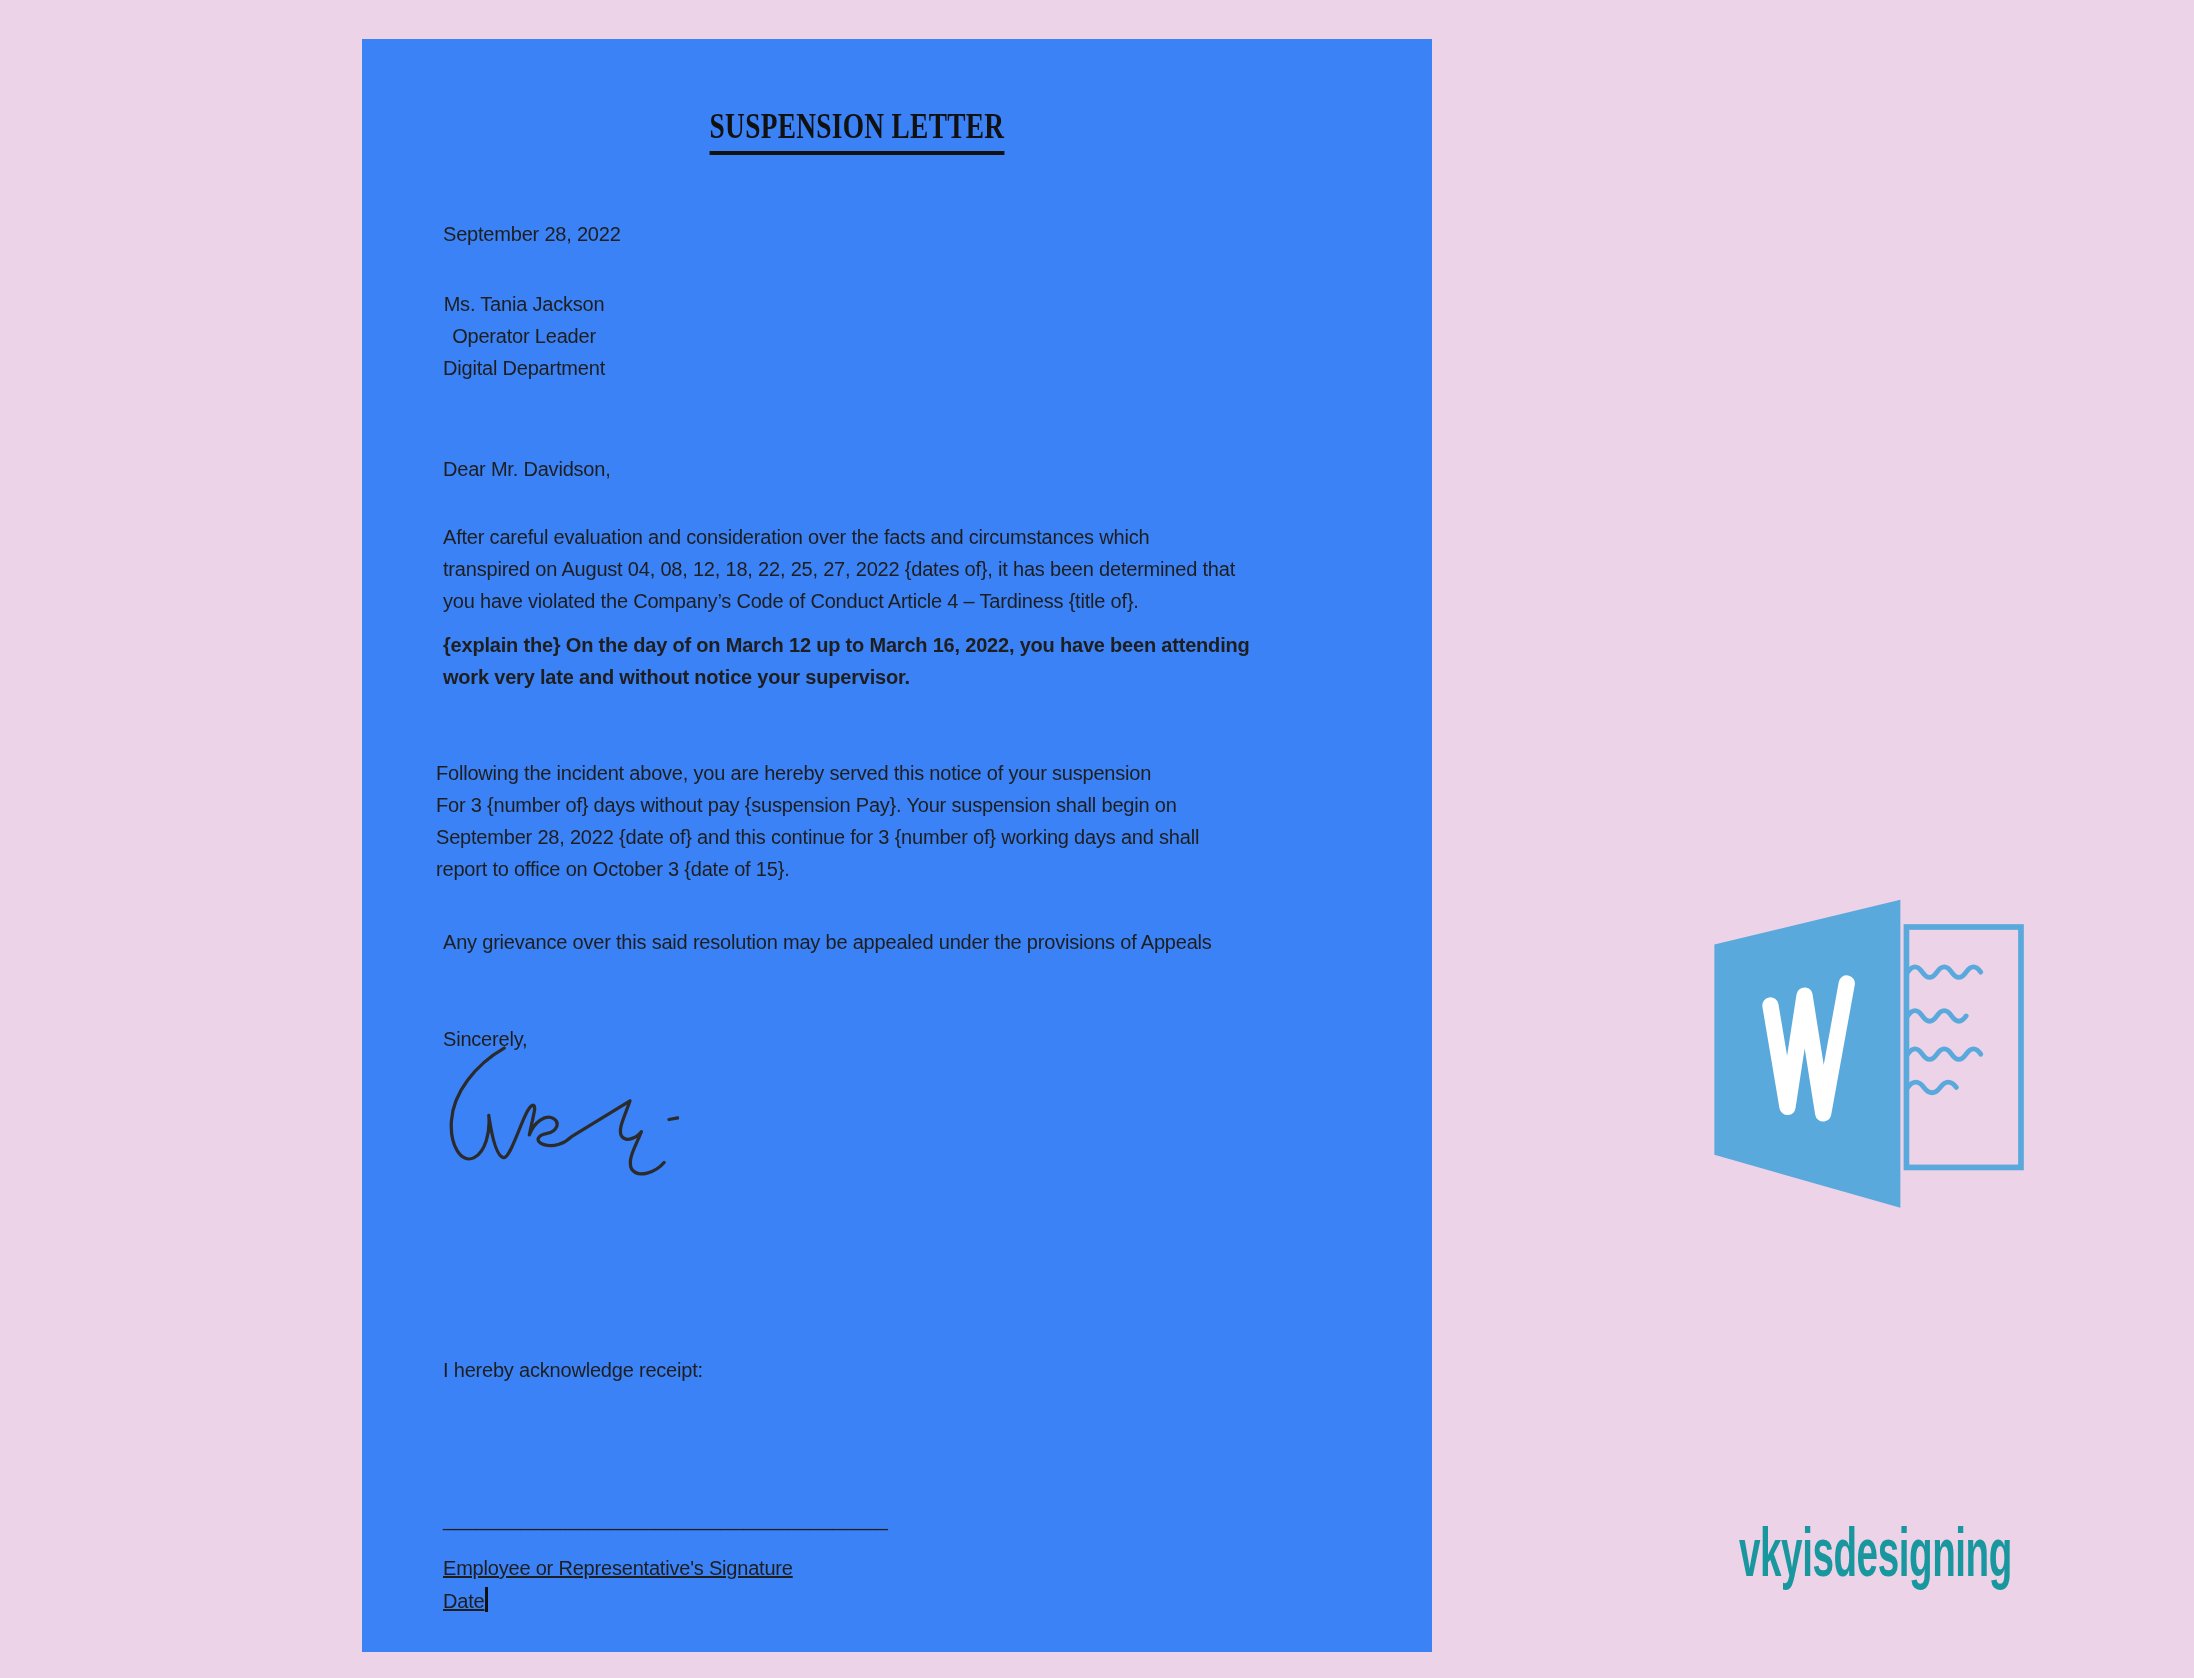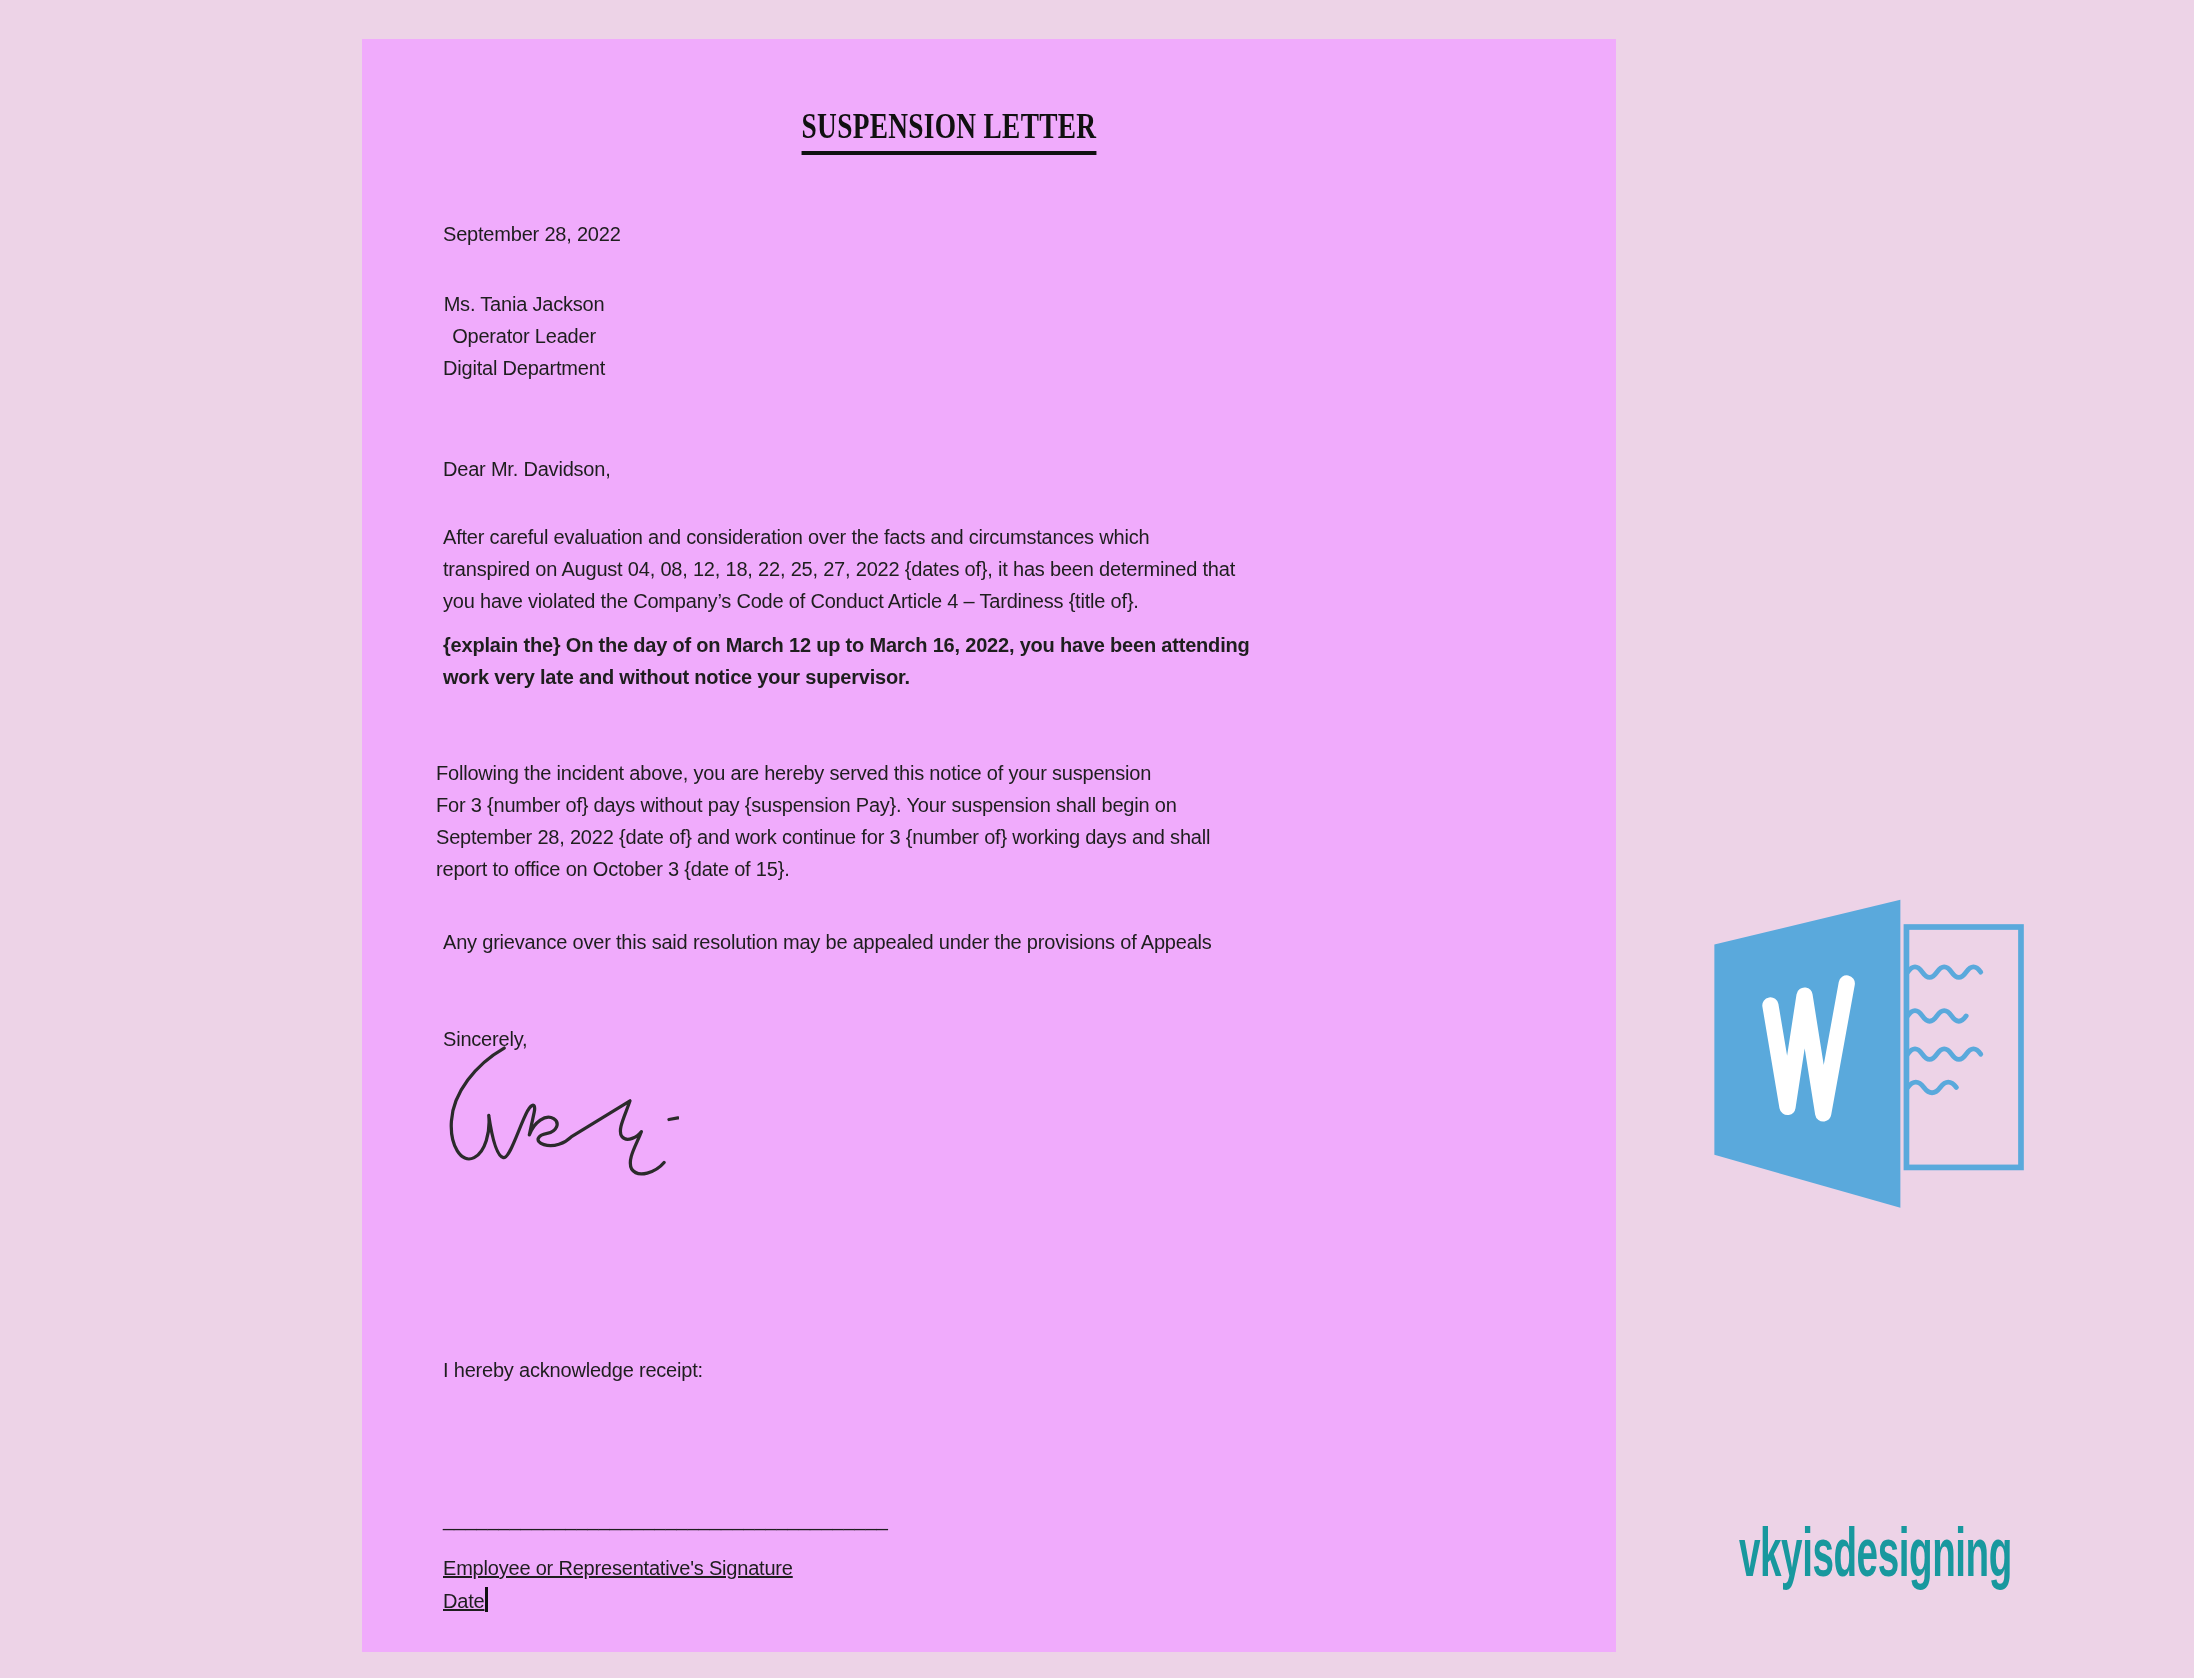--- a/index.html
+++ b/index.html
@@ -5,22 +5,22 @@
   html,body{margin:0;padding:0;}
   body{
     width:2194px;height:1678px;
     position:relative;
     background:#EDD3E7;
     font-family:"Liberation Sans",sans-serif;
     overflow:hidden;
   }
   .page{
     position:absolute;left:362px;top:39px;
-    width:1254px;height:1613px;
-    background:#f0abfc;
+    width:1070px;height:1613px;
+    background:#3b82f6;
   }
   .abs{position:absolute;}
   .txt{
     font-size:20px;line-height:32px;letter-spacing:-0.2px;
     color:#1e1e1e;white-space:nowrap;
   }
   .ln{white-space:nowrap;}
   .b{font-weight:normal;}
   .title-wrap{
     left:0;top:67px;width:100%;text-align:center;
@@ -86,21 +86,21 @@
   </div>
 
   <div class="abs txt para-2">
     <div class="ln"><span>{explain the} On the day of on March 12 up to March 16, 2022, you have been attending</span></div>
     <div class="ln"><span>work very late and without notice your supervisor.</span></div>
   </div>
 
   <div class="abs txt para-3">
     <div class="ln"><span>Following the incident above, you are hereby served this notice of your suspension</span></div>
     <div class="ln"><span>For </span><span class="b">3 {number of} days without pay {suspension Pay}.</span><span> Your suspension shall begin on</span></div>
-    <div class="ln"><span class="b">September 28, 2022 {date of}</span><span> and work continue for </span><span class="b">3 {number of}</span><span> working days and shall</span></div>
+    <div class="ln"><span class="b">September 28, 2022 {date of}</span><span> and this continue for </span><span class="b">3 {number of}</span><span> working days and shall</span></div>
     <div class="ln"><span>report to office on </span><span class="b">October 3 {date of 15}.</span></div>
   </div>
 
   <div class="abs txt para-4">
     <div class="ln"><span>Any grievance over this said resolution may be appealed under the provisions of Appeals</span></div>
   </div>
 
   <div class="abs txt closing">Sincerely,</div>
 
   <svg class="abs signature-svg" width="236" height="138" viewBox="0 0 290 170">

